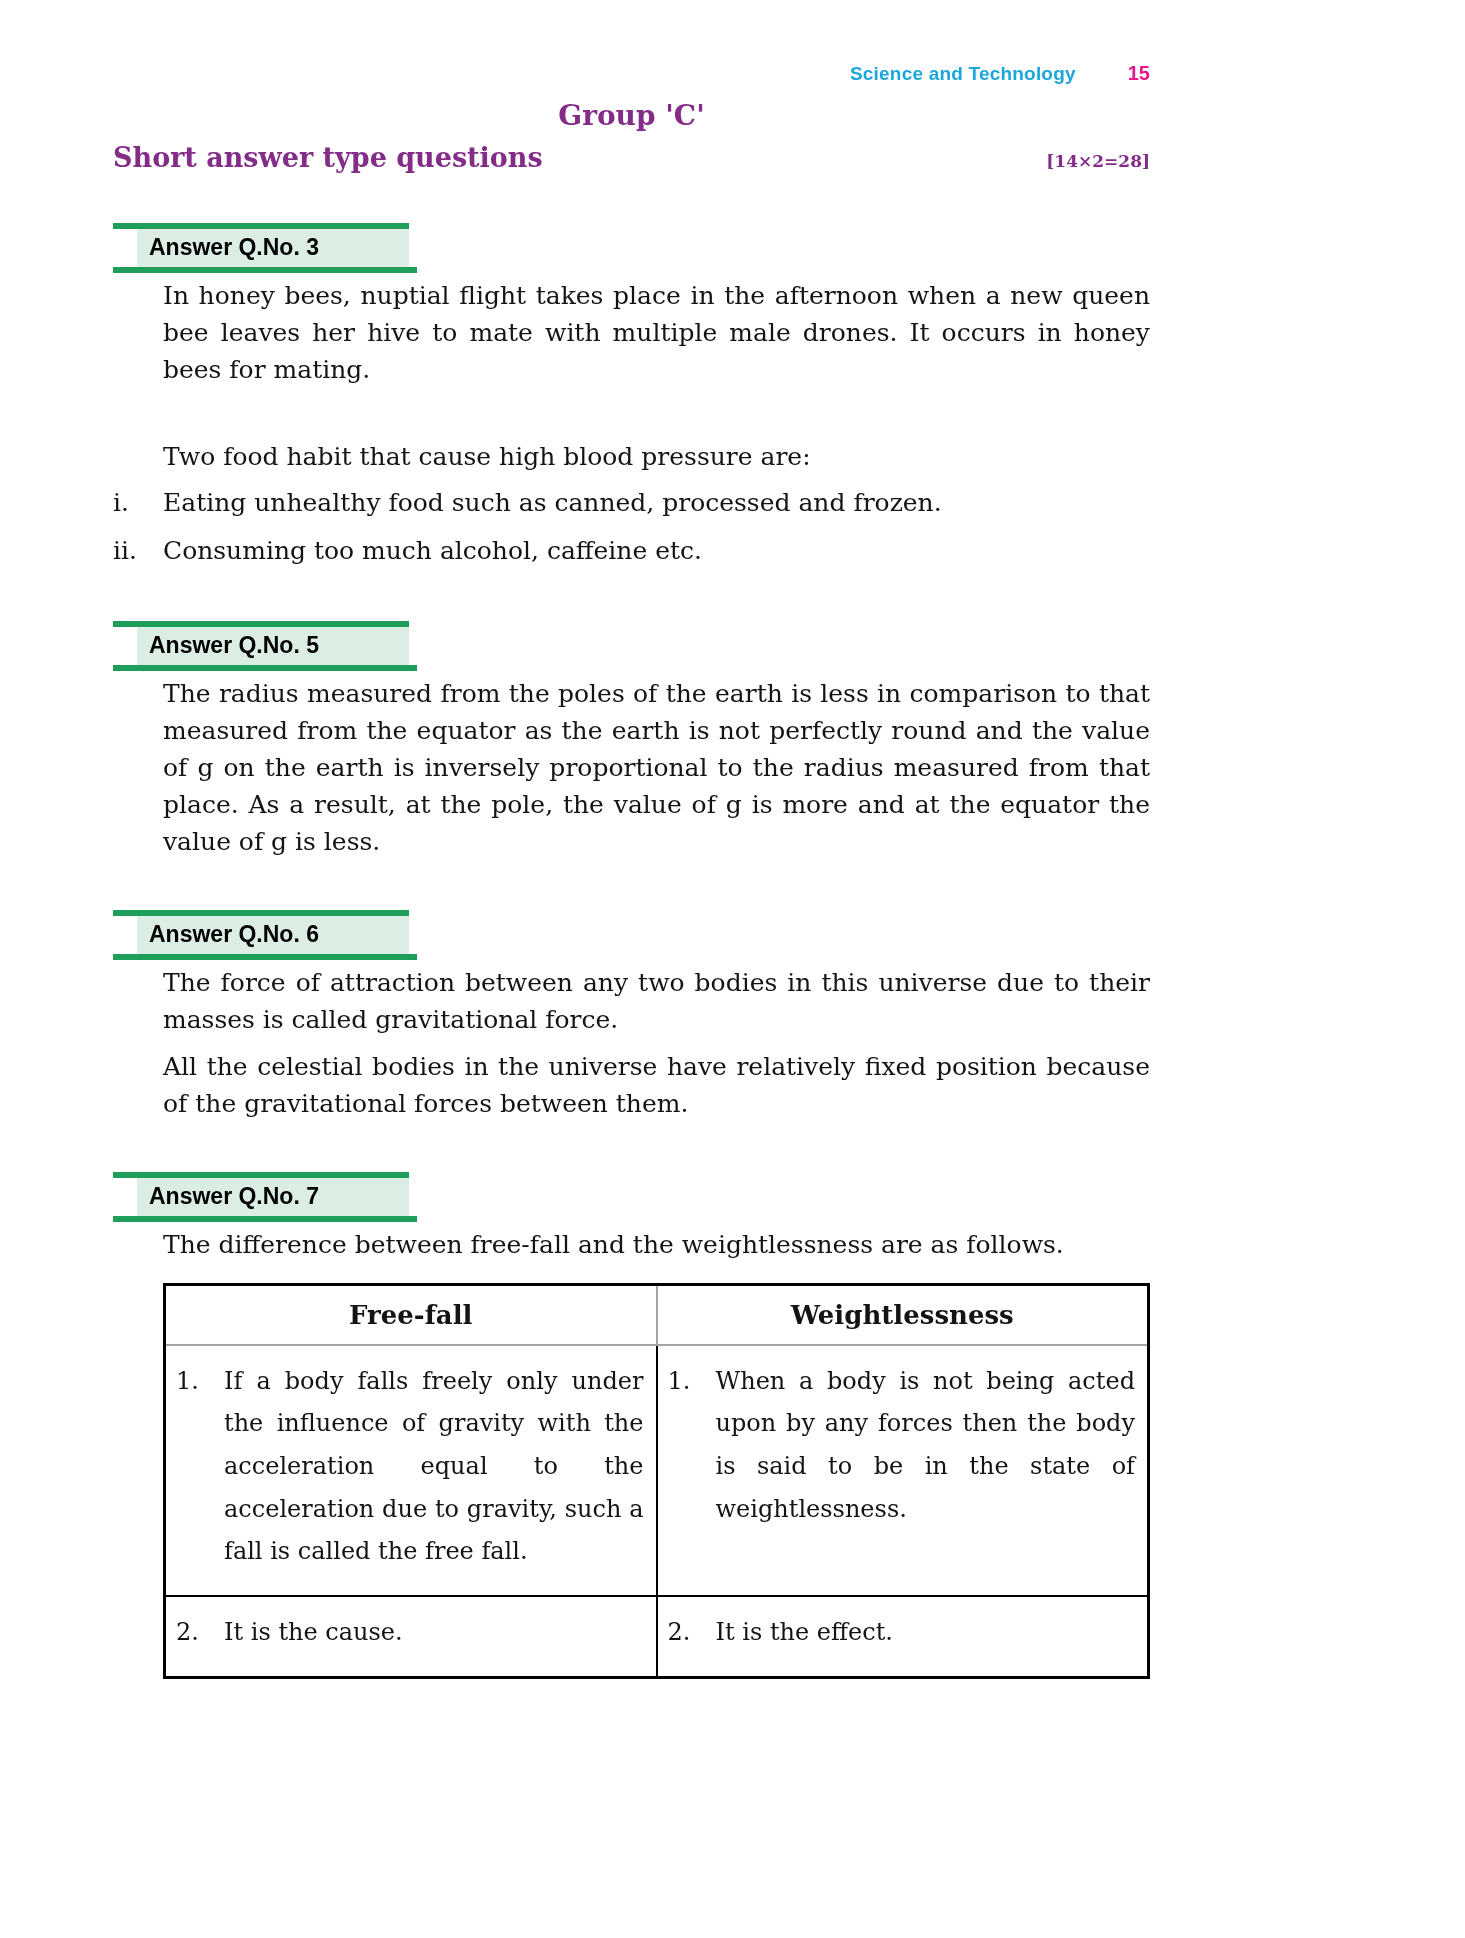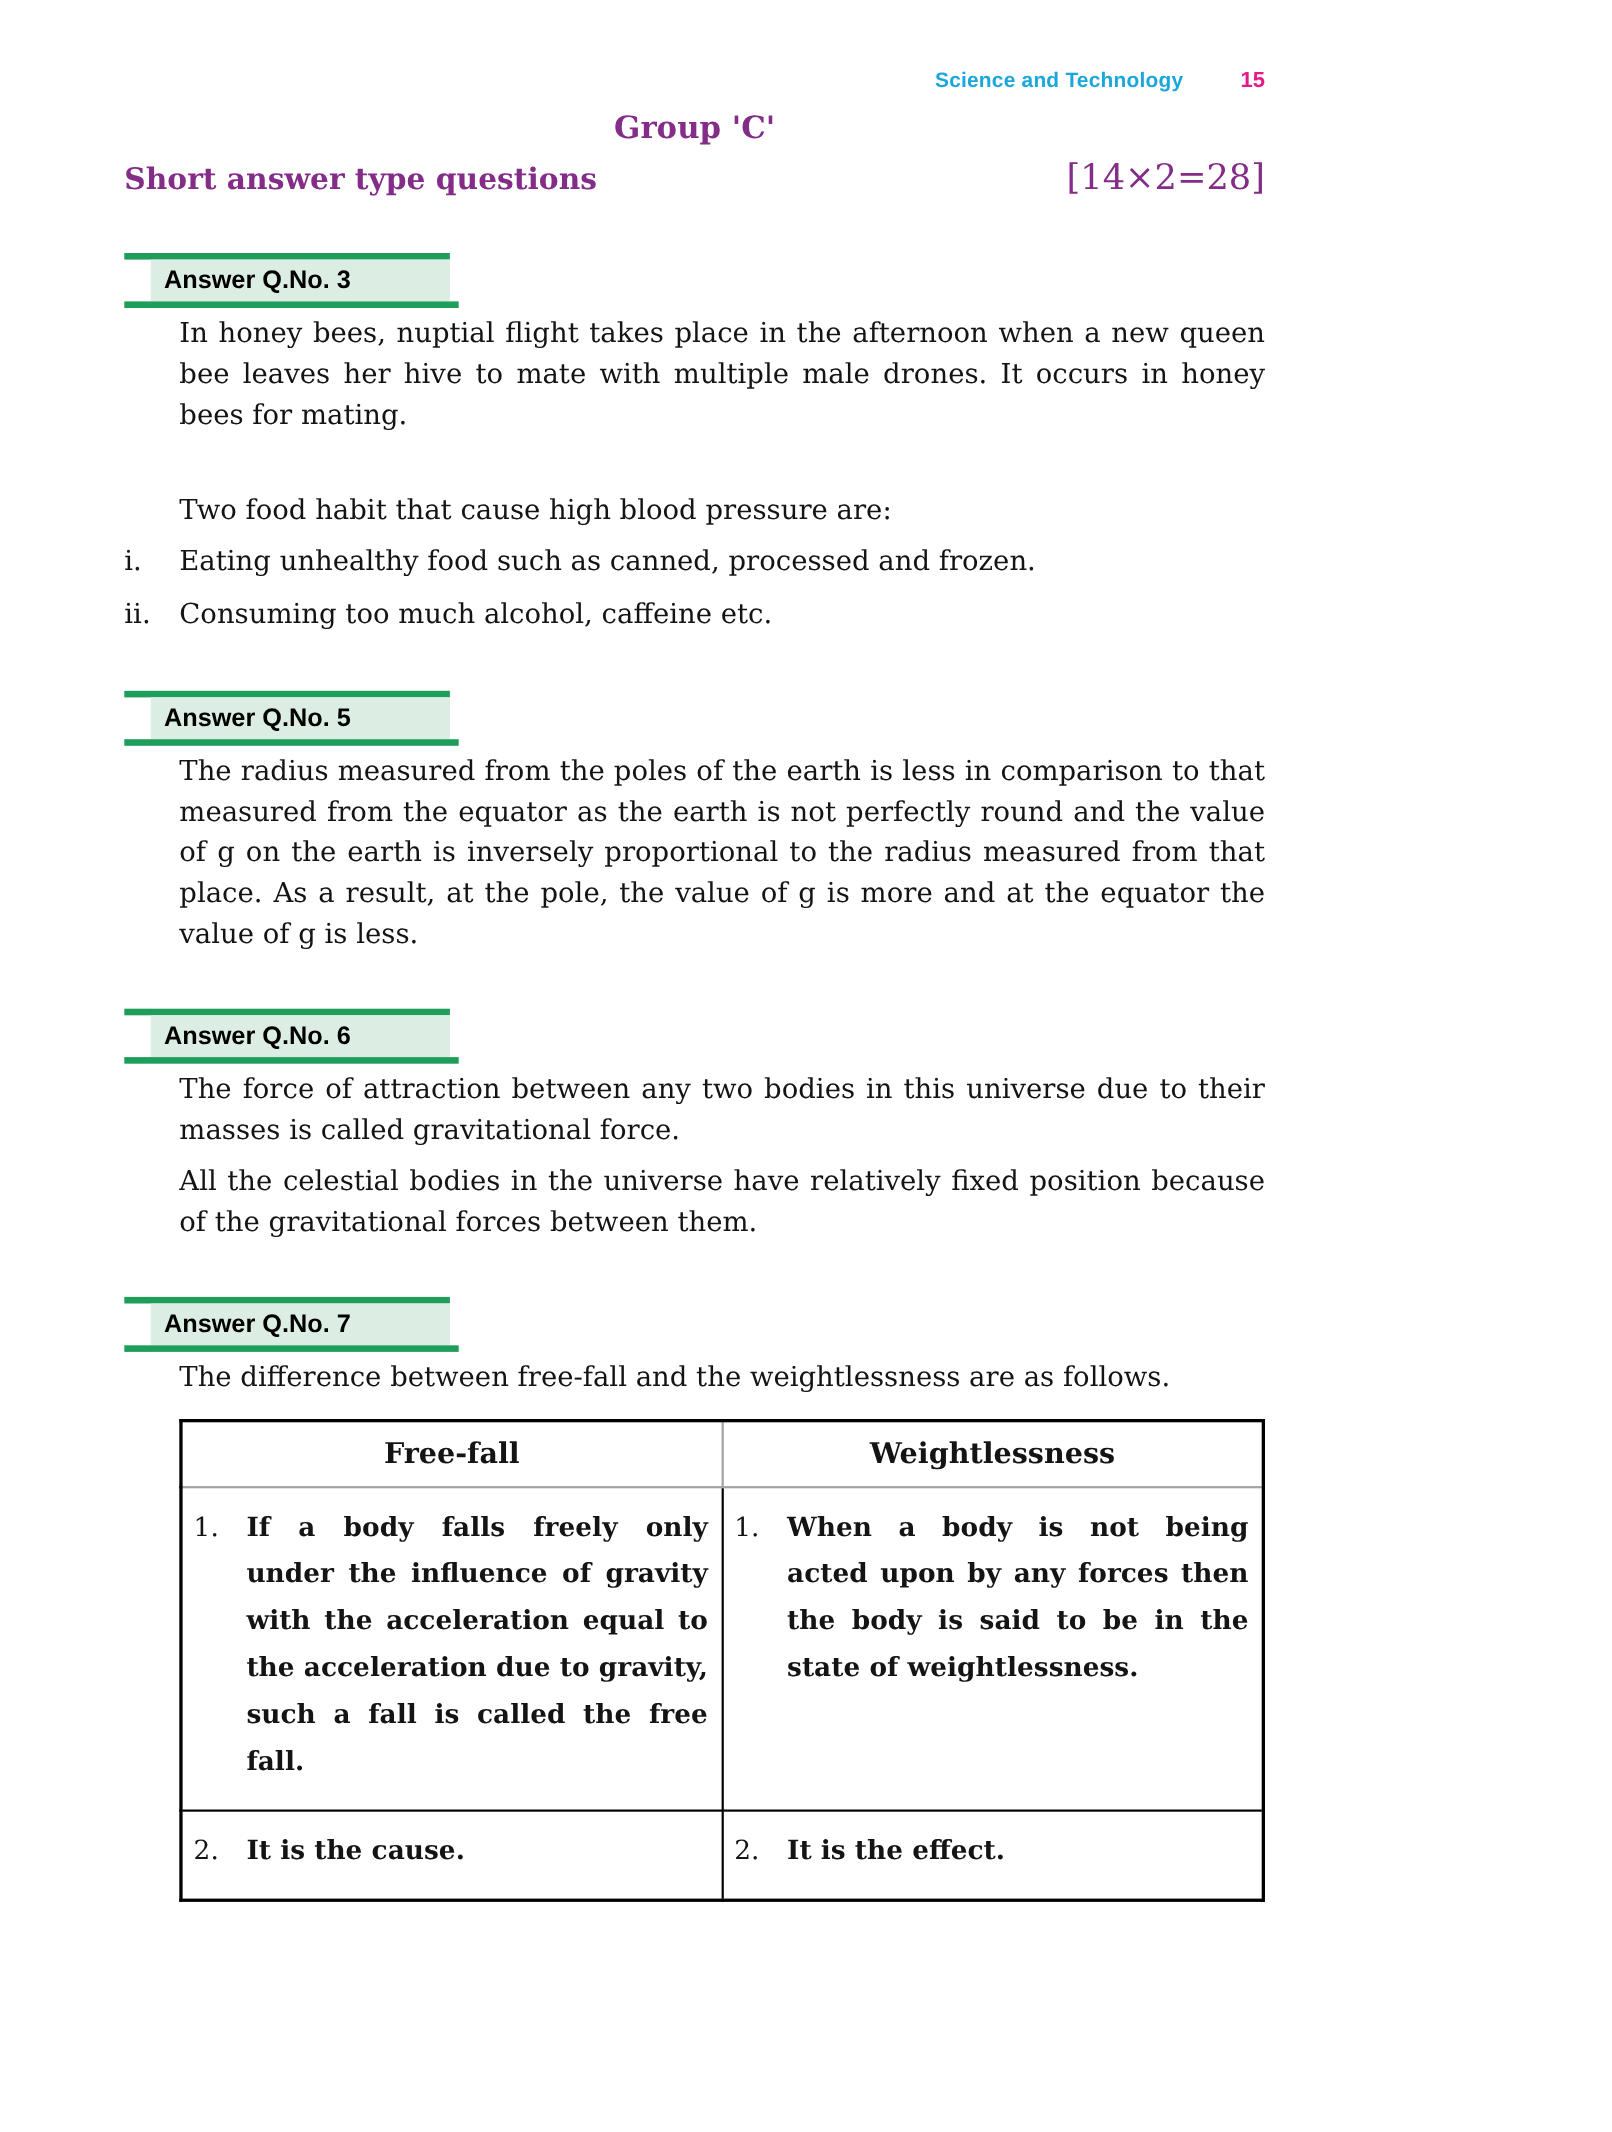--- a/index.html
+++ b/index.html
@@ -23,21 +23,21 @@
   .page-num { color:var(--page-pink, #E8178A); margin-left:52px; font-size:20px; }
 
   
   .group-heading {
     margin:14px 0 0 0; text-align:center;
     font-family:"DejaVu Serif", serif; font-weight:bold; font-size:28px;
     color:var(--heading-purple, #832C88);
   }
   .title-row { display:flex; justify-content:space-between; align-items:baseline; margin-top:10px; }
   .section-title { margin:0; font-size:27px; font-weight:bold; color:var(--heading-purple, #832C88); }
-  .marks { font-size:32px; font-weight:normal; color:var(--heading-purple, #832C88); }
+  .marks { font-size:17px; font-weight:bold; color:var(--heading-purple, #832C88); }
 
   
   .answer { margin-top:50px; }
   .badge { width:296px; }
   .badge-bar-top { height:6px; background:var(--badge-green, #1E9E5A); }
   .badge-label {
     box-sizing:border-box; background:var(--badge-green-light, #DCEEE3);
     font-family:"Liberation Sans", sans-serif; font-weight:700; font-size:23px;
     color:#000000; padding:5px 10px 6px 12px; white-space:nowrap;margin-left:24px;
   }
@@ -56,21 +56,21 @@
     margin:20px 0 0 50px; width:calc(100% - 50px);
     border:3px solid #000000;
   }
   .diff-table th {
     border:2px solid #a3a3a3; font-size:26px; font-weight:bold;
     padding:14px 8px; text-align:center; font-family:"DejaVu Serif", serif;
   }
   .diff-table td { border:2px solid #000000; vertical-align:top; padding:14px 12px 22px 10px; }
   .cell { display:flex; font-size:24px; line-height:1.78; }
   .cell-num { flex:0 0 48px; }
-  .cell-text { flex:1; text-align:justify;font-weight:bold; }
+  .cell-text { flex:1; text-align:justify; }
 </style>
 </head>
 <body>
 
 <div class="page">
 
   <header class="page-header">
     <span class="subject">Science and Technology</span>
     <span class="page-num">15</span>
   </header>

